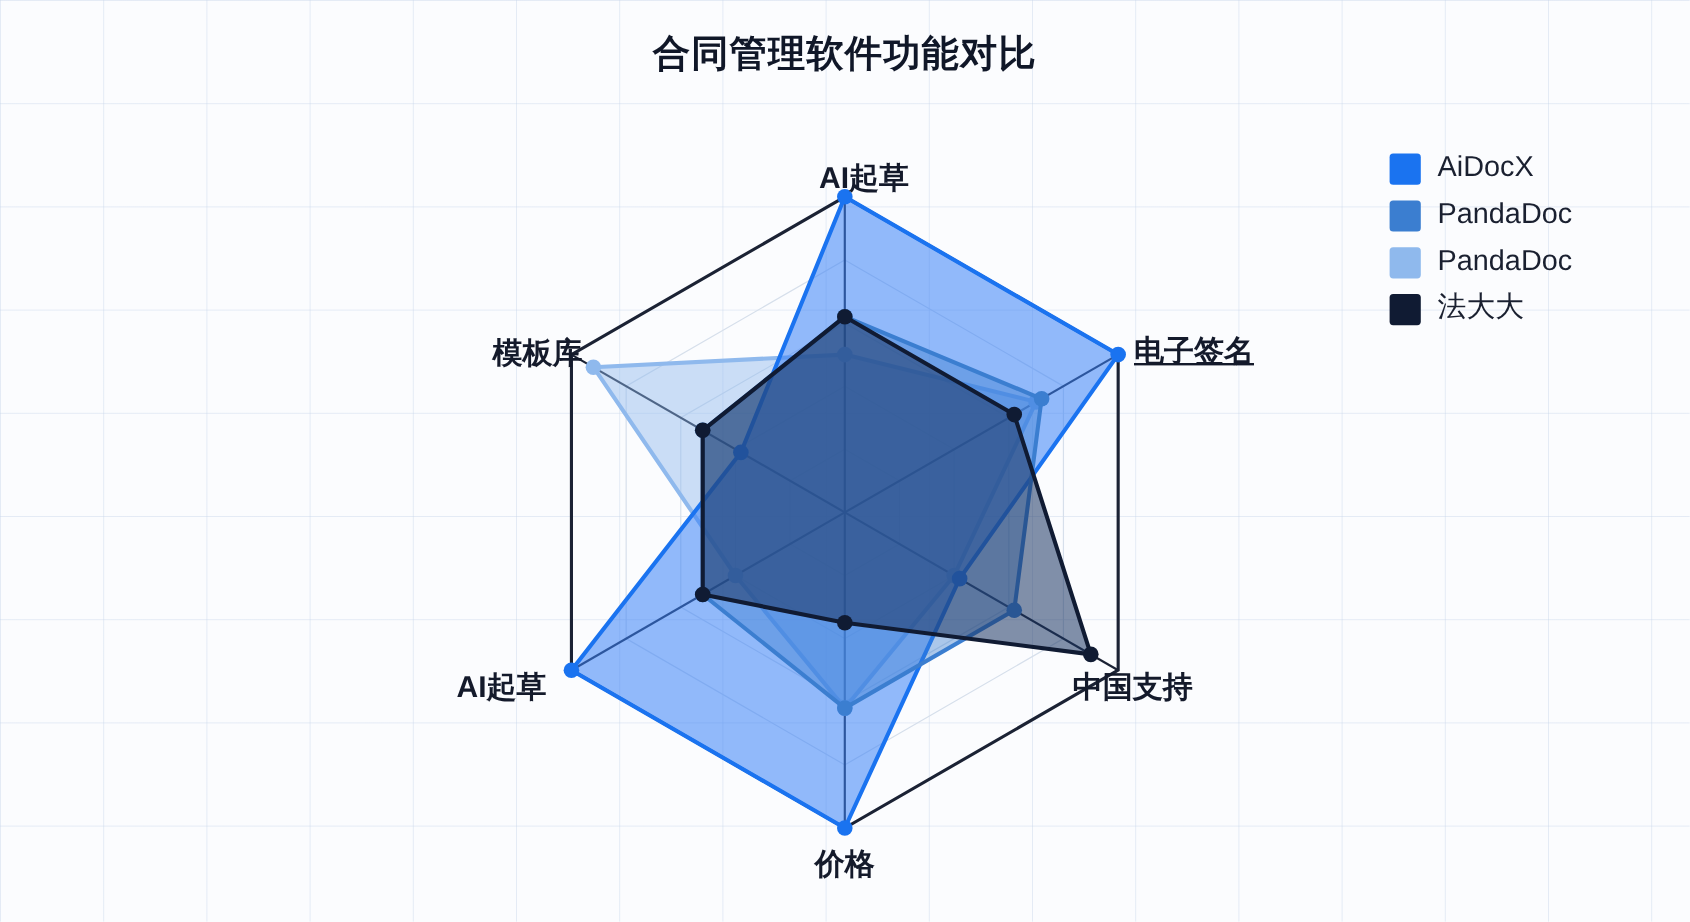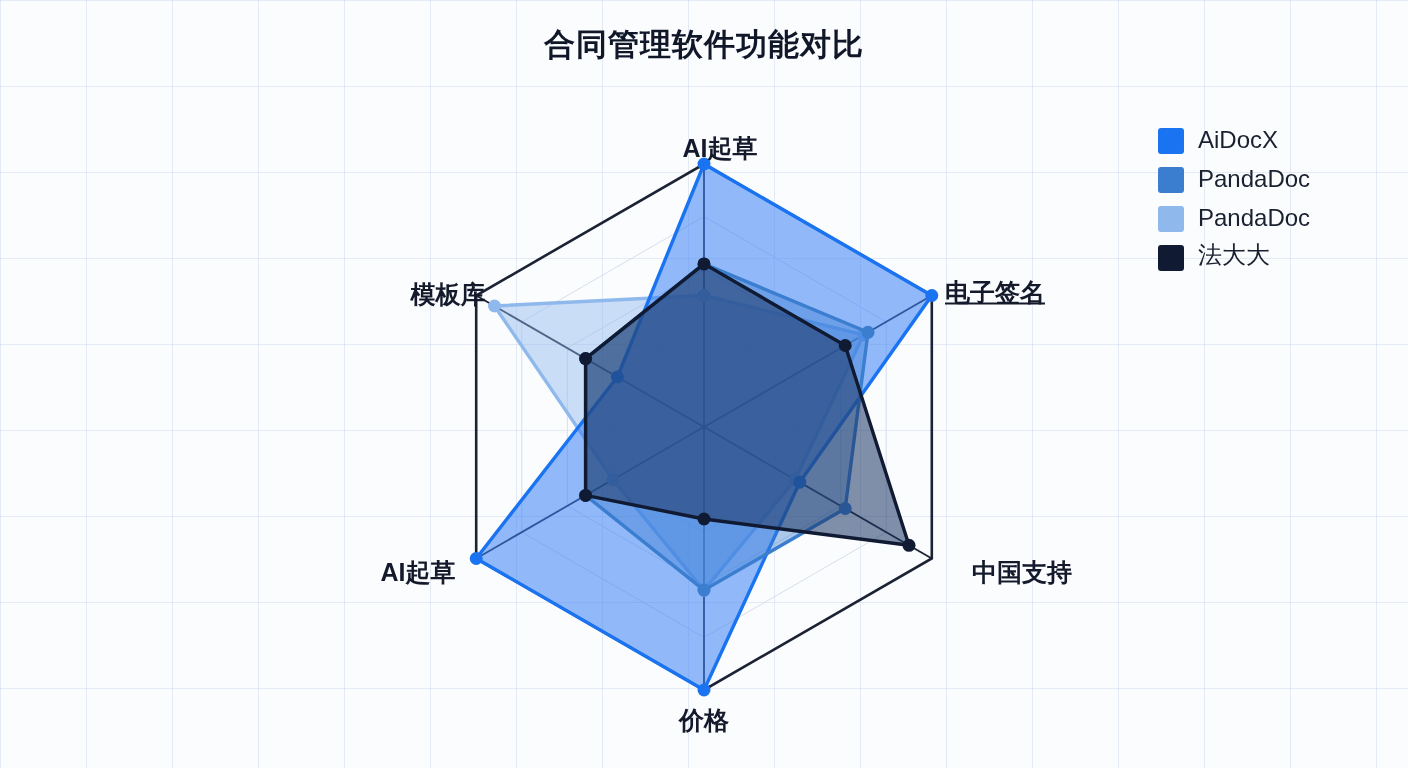--- a/index.html
+++ b/index.html
@@ -128,21 +128,21 @@
         <circle cx="909.0" cy="545.3" r="6.5" fill="#101b33"></circle>
         <circle cx="704.0" cy="519.0" r="6.5" fill="#101b33"></circle>
         <circle cx="585.6" cy="495.4" r="6.5" fill="#101b33"></circle>
         <circle cx="585.6" cy="358.6" r="6.5" fill="#101b33"></circle>
       </g>
     </svg>
 
   <div id="axis-labels">
       <div class="axis-label" style="left: 720px; top: 148px; transform: translate(-50%, -50%);">AI起草</div>
       <div class="axis-label" style="left: 995px; top: 292px; transform: translate(-50%, -50%); text-decoration: underline;">电子签名</div>
-      <div class="axis-label" style="left: 1022px; top: 572px; transform: translate(-50%, -50%); text-align: center;">中国支持</div>
+      <div class="axis-label" style="left: 944px; top: 572px; transform: translate(-50%, -50%); text-align: center;">中国支持</div>
       <div class="axis-label" style="left: 704px; top: 720px; transform: translate(-50%, -50%); font-family: Liberation Serif, serif;">价格</div>
       <div class="axis-label" style="left: 418px; top: 572px; transform: translate(-50%, -50%);">AI起草</div>
       <div class="axis-label" style="left: 448px; top: 294px; transform: translate(-50%, -50%);">模板库</div>
     </div>
 
   <div class="legend" id="legend">
       <div class="legend-item">
         <span class="legend-swatch" style="background: rgb(26, 115, 240);"></span>
         <span class="legend-text">AiDocX</span>
       </div>

